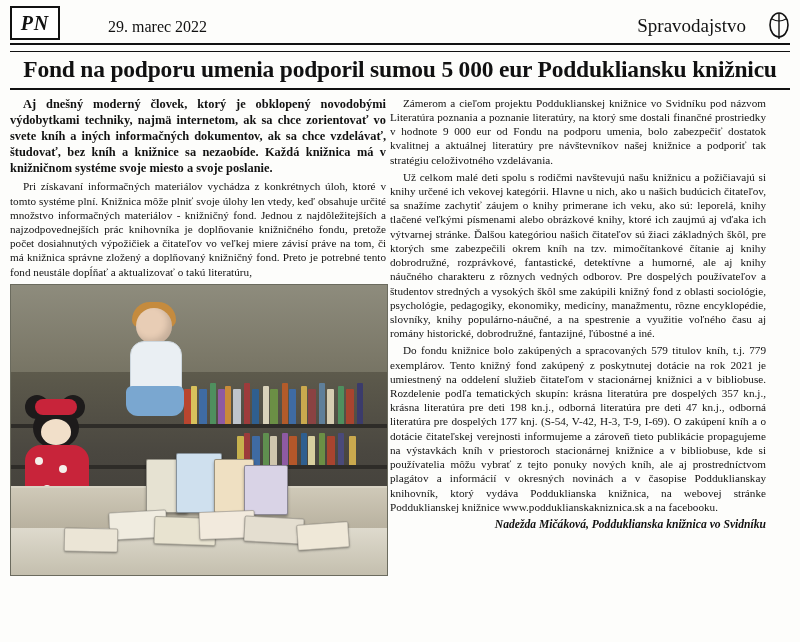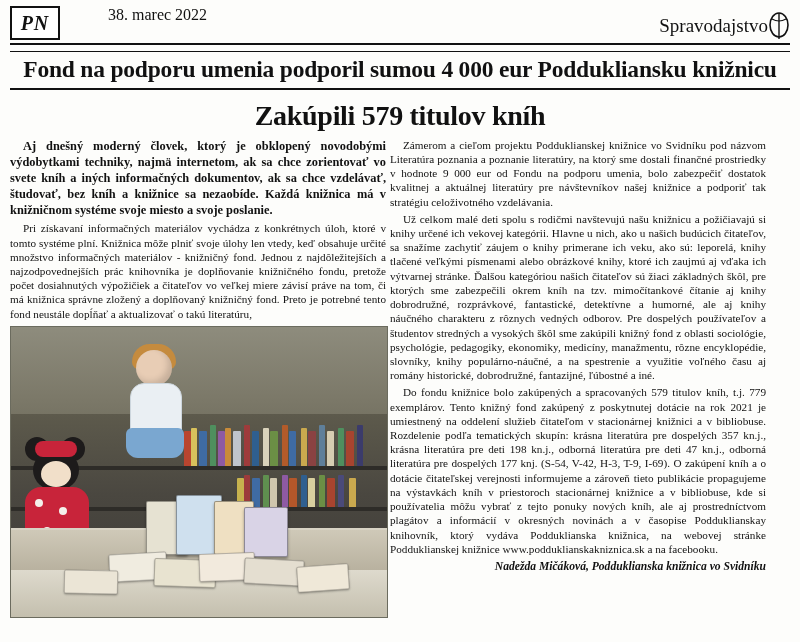--- a/index.html
+++ b/index.html
@@ -26,20 +26,21 @@
   
   .masthead {
     display: flex;
     align-items: flex-end;
     justify-content: space-between;
     padding-bottom: 3px;
     border-bottom: 2px solid #111;
   }
   .masthead-left {
     display: flex;
+    align-items: flex-end;
     gap: 8px;
   }
   .logo-box {
     border: 2px solid #111;
     width: 46px;
     height: 30px;
     display: flex;
     align-items: center;
     justify-content: center;
     font-family: "Liberation Serif", serif;
@@ -60,21 +61,21 @@
   .masthead-date {
     font-family: "Liberation Serif", serif;
     font-size: 16px;
     padding-bottom: 4px;
     white-space: nowrap;
     margin-left: 40px;
   }
   .masthead-right {
     display: flex;
     align-items: flex-end;
-    gap: 0;
+    gap: 22px;
   }
   .section-name {
     font-family: "Liberation Serif", serif;
     font-size: 19px;
     padding-bottom: 3px;
     white-space: nowrap;
   }
   .section-mark {
     width: 22px;
     height: 28px;
@@ -268,39 +269,38 @@
   }
 </style>
 </head>
 <body>
 
 <div class="page">
 
   <div class="masthead">
     <div class="masthead-left">
       <div class="logo-box">PN</div>
-      <div class="masthead-date">38. marec 2022</div>
+      <div class="masthead-date">29. marec 2022</div>
     </div>
     <div class="masthead-right">
       <div class="section-name">Spravodajstvo</div>
       <div class="section-mark">
         <svg width="22" height="28" viewBox="0 0 22 28">
           <ellipse cx="11" cy="13" rx="9" ry="12" fill="none" stroke="#111" stroke-width="1.6"></ellipse>
           <path d="M11 1 L11 27" stroke="#111" stroke-width="1.4"></path>
           <path d="M4 7 Q11 11 18 7" stroke="#111" stroke-width="1.2" fill="none"></path>
         </svg>
       </div>
     </div>
   </div>
 
   <div class="banner">
-    <div class="banner-text">Fond na podporu umenia podporil sumou 4 000 eur Poddukliansku knižnicu</div>
+    <div class="banner-text">Fond na podporu umenia podporil sumou 5 000 eur Poddukliansku knižnicu</div>
   </div>
 
-  <div class="article-title">Zakúpili 579 titulov kníh</div>
 
   <div class="columns">
 
     <div class="col">
       <p class="lead">Aj dnešný moderný človek, ktorý je obklopený novodobými výdobytkami techniky, najmä internetom, ak sa chce zorientovať vo svete kníh a iných informačných dokumentov, ak sa chce vzdelávať, študovať, bez kníh a knižnice sa nezaobíde. Každá knižnica má v knižničnom systéme svoje miesto a svoje poslanie.</p>
       <p>Pri získavaní informačných materiálov vychádza z konkrétnych úloh, ktoré v tomto systéme plní. Knižnica môže plniť svoje úlohy len vtedy, keď obsahuje určité množstvo informačných materiálov - knižničný fond. Jednou z najdôležitejších a najzodpovednejších prác knihovníka je doplňovanie knižničného fondu, pretože počet dosiahnutých výpožičiek a čitateľov vo veľkej miere závisí práve na tom, či má knižnica správne zložený a doplňovaný knižničný fond. Preto je potrebné tento fond neustále dopĺňať a aktualizovať o takú literatúru,</p>
 
       <div class="photo">
         <div class="wall"></div>
         <div class="shelfwall"></div>

